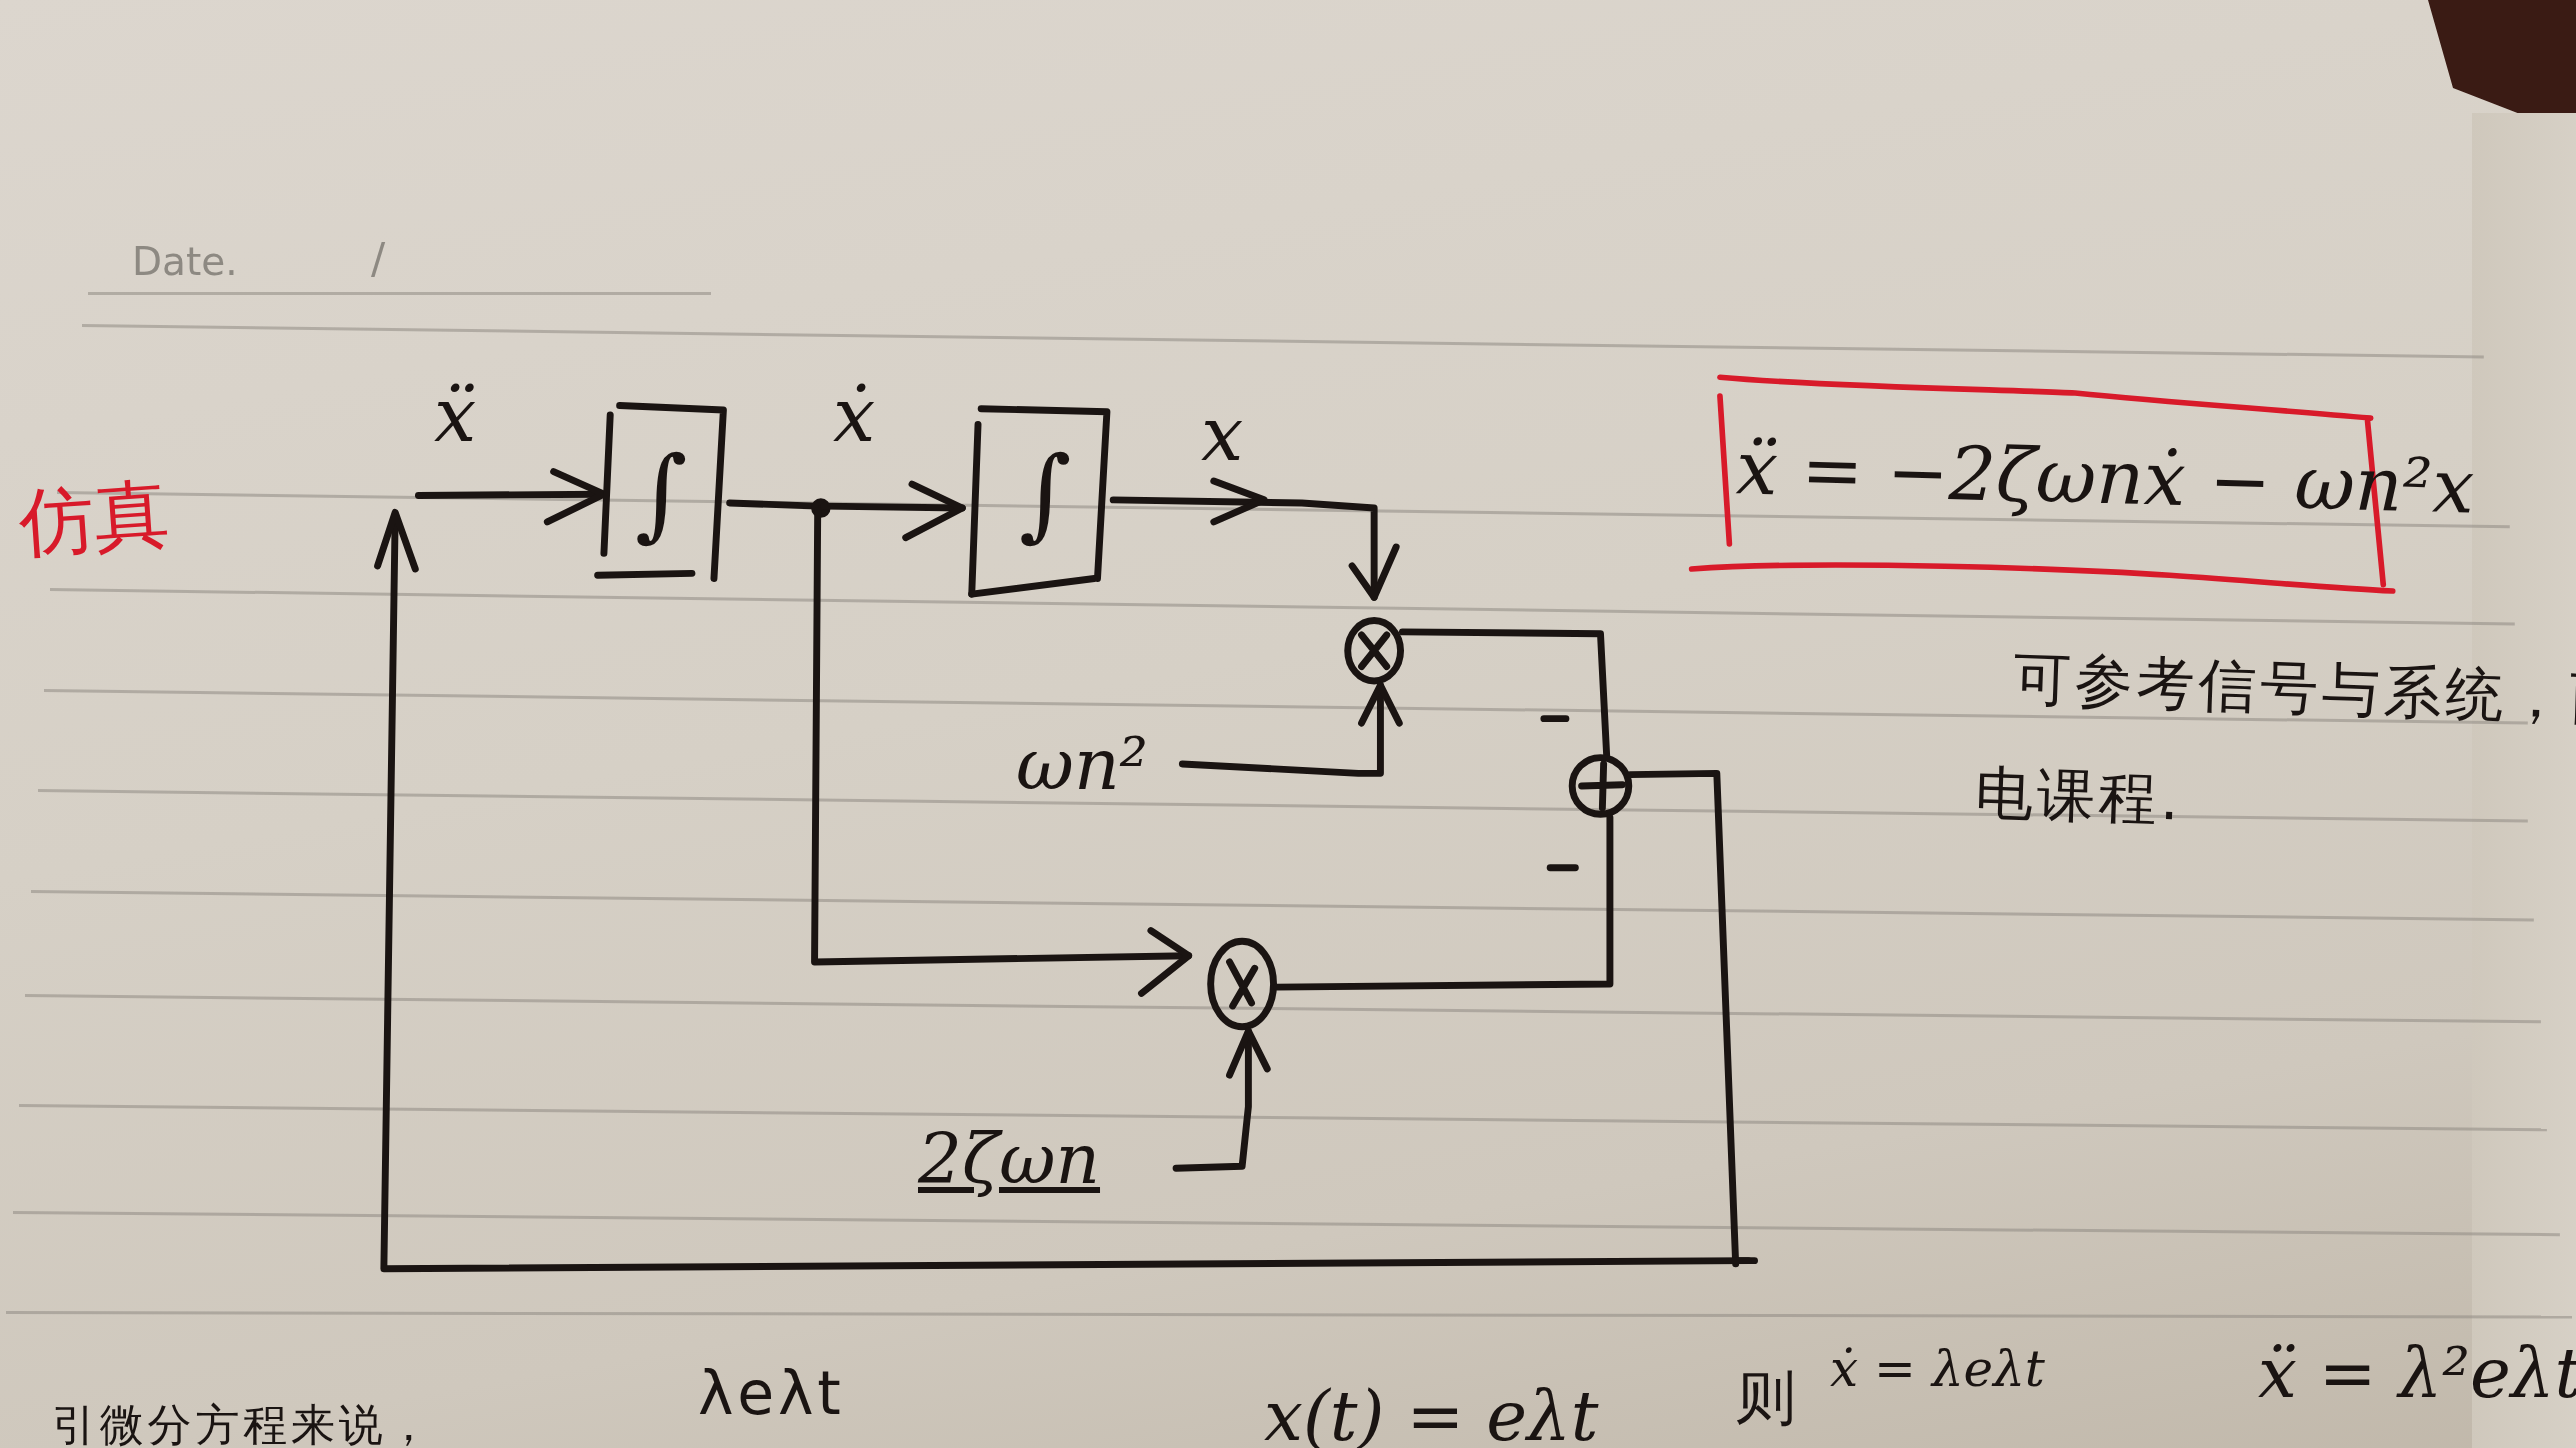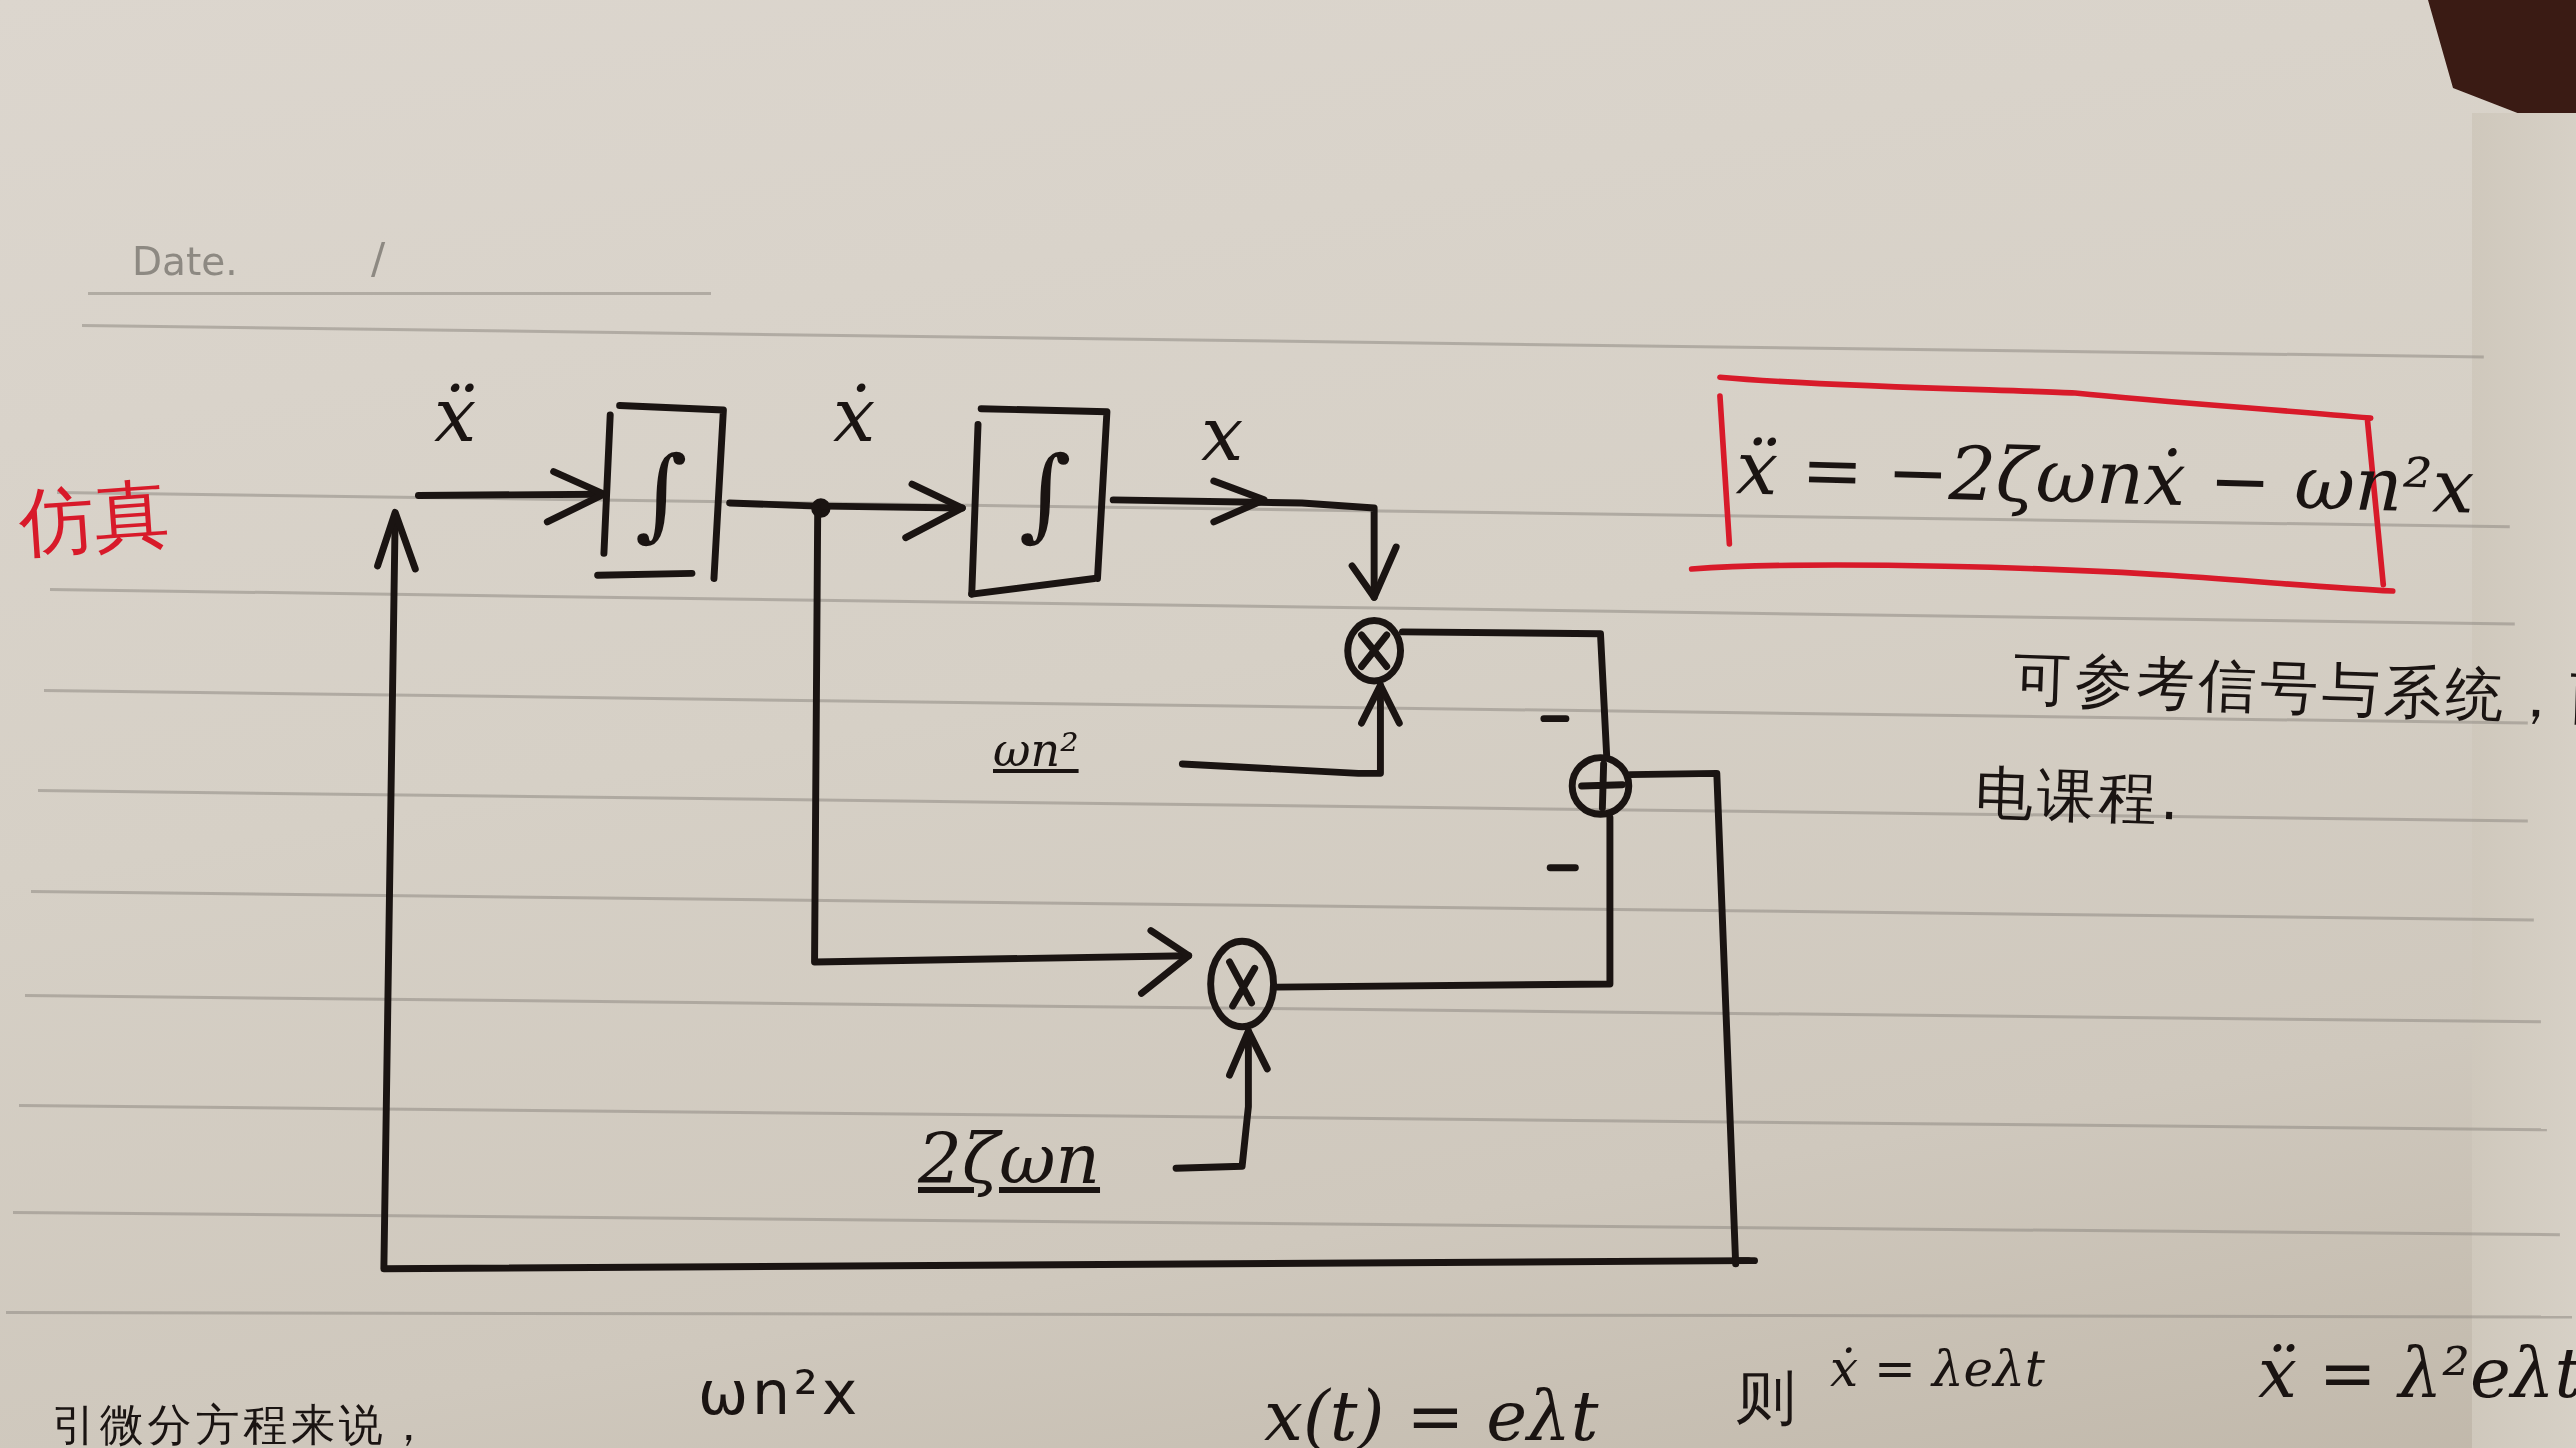--- a/index.html
+++ b/index.html
@@ -107,27 +107,27 @@
   </g>
 </svg>
 
 <span class="hw" style="left:434px;top:371px;font-size:75px;">ẍ</span>
 <span class="hw" style="left:833px;top:371px;font-size:75px;">ẋ</span>
 <span class="hw" style="left:1201px;top:390px;font-size:75px;">x</span>
 
 <span class="hw" style="left:635px;top:434px;font-size:101px;font-style:normal;">∫</span>
 <span class="hw" style="left:1019px;top:434px;font-size:101px;font-style:normal;">∫</span>
 
-<span class="hw" style="left:993px;top:723px;font-size:46px;text-decoration:underline;">ωn²</span>
+<span class="hw" style="left:1016px;top:723px;font-size:71px;">ωn²</span>
 <span class="hw" style="left:918px;top:1119px;font-size:69px;text-decoration:underline;">2ζωn</span>
 
 <span class="hw" style="left:1736px;top:434px;font-size:74px;transform:rotate(1.5deg);">ẍ = −2ζωnẋ − ωn²x</span>
 
 <span class="note" style="left:2013px;top:651px;transform:rotate(2deg);">可参考信号与系统，西</span>
 <span class="note" style="left:1975px;top:758px;transform:rotate(2deg);">电课程.</span>
 
 <span class="note" style="left:38px;top:1396px;font-size:44px;margin-left:14px;">引微分方程来说，</span>
-<span class="note" style="left:698px;top:1358px;font-size:60px;">ωn²x</span>
+<span class="note" style="left:698px;top:1358px;font-size:60px;">λeλt</span>
 <span class="hw" style="left:1264px;top:1376px;font-size:69px;text-align:right;">x(t) = eλt</span>
 <span class="note" style="left:1736px;top:1358px;font-size:60px;">则</span>
 <span class="hw" style="left:1830px;top:1340px;font-size:50px;">ẋ = λeλt</span>
 <span class="hw" style="left:2258px;top:1333px;font-size:69px;">ẍ = λ²eλt</span>
 
 
 </body></html>

